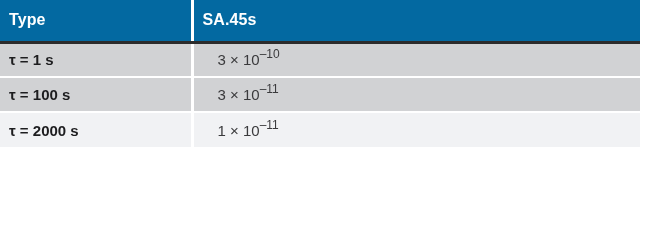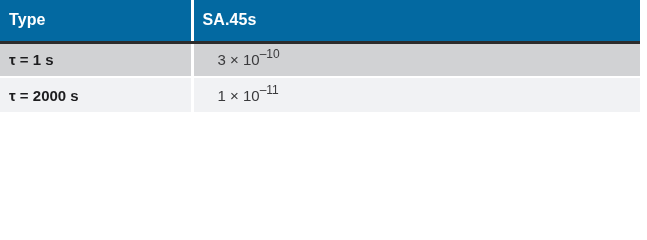--- a/index.html
+++ b/index.html
@@ -99,20 +99,26 @@
   <tbody>
 
     <tr class="row-shaded">
       <td class="cell-type">τ = 1 s</td>
       <td class="cell-value">
         <span class="sci-base">3 × 10</span><span class="sci-exp">–10</span>
       </td>
     </tr>
 
 
+    <tr class="row-shaded">
+      <td class="cell-type">τ = 100 s</td>
+      <td class="cell-value">
+        <span class="sci-base">3 × 10</span><span class="sci-exp">–11</span>
+      </td>
+    </tr>
 
     <tr class="row-light">
       <td class="cell-type">τ = 2000 s</td>
       <td class="cell-value">
         <span class="sci-base">1 × 10</span><span class="sci-exp">–11</span>
       </td>
     </tr>
 
   </tbody>
 </table>

